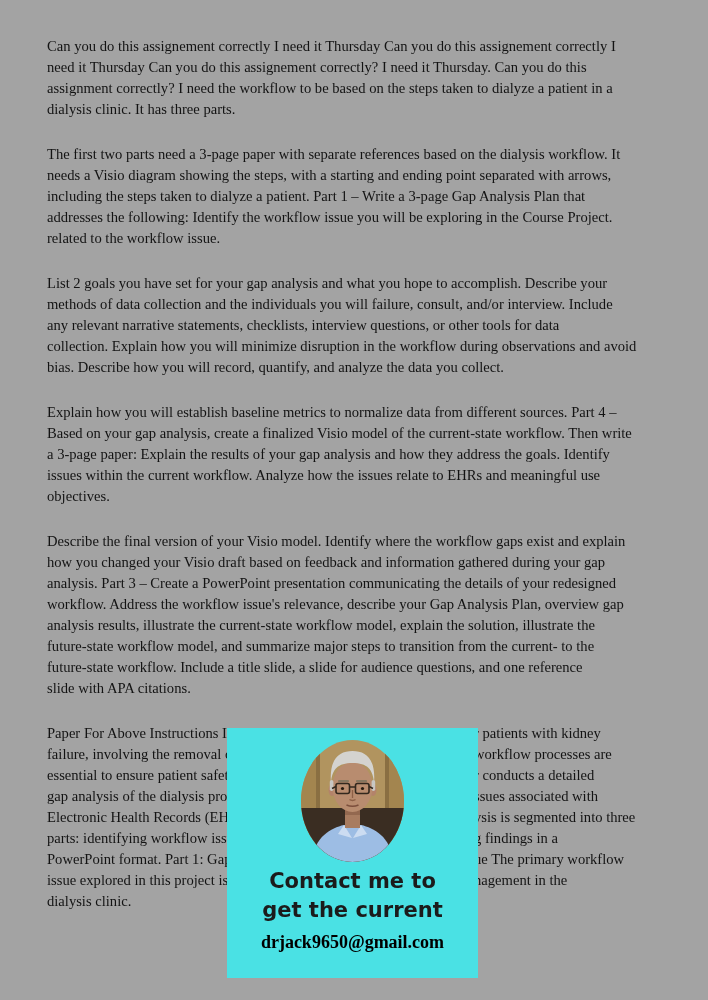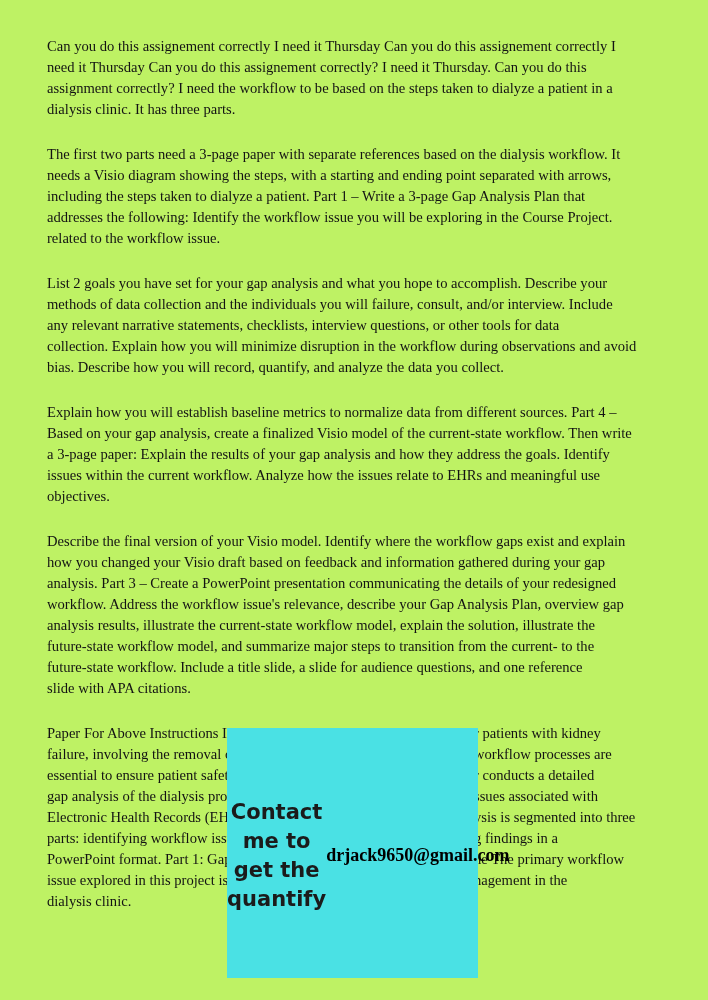--- a/index.html
+++ b/index.html
@@ -1,40 +1,40 @@
 <!DOCTYPE html>
 <html><head>
 <meta charset="utf-8">
 <style>
   html,body{margin:0;padding:0;background:#ffffff;}
   .page{
     position:relative;
     width:708px;height:1000px;
-    background:#bef264;
+    background:#a3a3a3;
     overflow:hidden;
     font-family:"Liberation Serif", serif;
   }
   .doc{
     position:absolute;
     left:47px;top:36px;
     width:600px;
     color:#131313;
     font-size:14.6px;
     line-height:21px;
   }
   .para{margin:0 0 24px 0;}
   .line{white-space:nowrap;height:21px;position:relative;}
   .fr{position:absolute;left:427px;top:0;white-space:nowrap;}
   .overlay{
     position:absolute;
     left:227px;top:728px;
     width:251px;height:250px;
     background:#4ae1e4;
     z-index:5;
-    display:flex;flex-direction:row;align-items:center;
+    display:flex;flex-direction:column;align-items:center;
   }
   .photo{width:103px;height:122px;margin-top:12px;display:block;}
   .contact-heading{
     margin-top:5px;
     font-family:"DejaVu Sans", sans-serif;
     font-weight:700;
     font-size:21px;line-height:29px;
     color:#1b1b1b;
     text-align:center;
   }
@@ -139,18 +139,18 @@
         </g>
         <circle cx="41.5" cy="48.5" r="1.6" fill="#26190f"></circle>
         <circle cx="61.5" cy="48.5" r="1.6" fill="#26190f"></circle>
         <path d="M51.5,50 L51.5,58" stroke="#8d6047" stroke-width="1.3" fill="none"></path>
         <path d="M48.5,59.5 C50,60.8 53,60.8 54.5,59.5" stroke="#8d6047" stroke-width="1.3" fill="none"></path>
         <path d="M45.5,65 C49,66.6 54,66.6 57.5,65" stroke="#7c4f3c" stroke-width="1.5" fill="none"></path>
       </g>
     </svg>
     <div class="contact-heading" style="color: rgb(27, 27, 27);">
       <div>Contact me to</div>
-      <div>get the quantify</div>
+      <div>get the current</div>
     </div>
     <div class="contact-email">drjack9650@gmail.com</div>
   </div>
 
 </div>
 
 </body></html>

